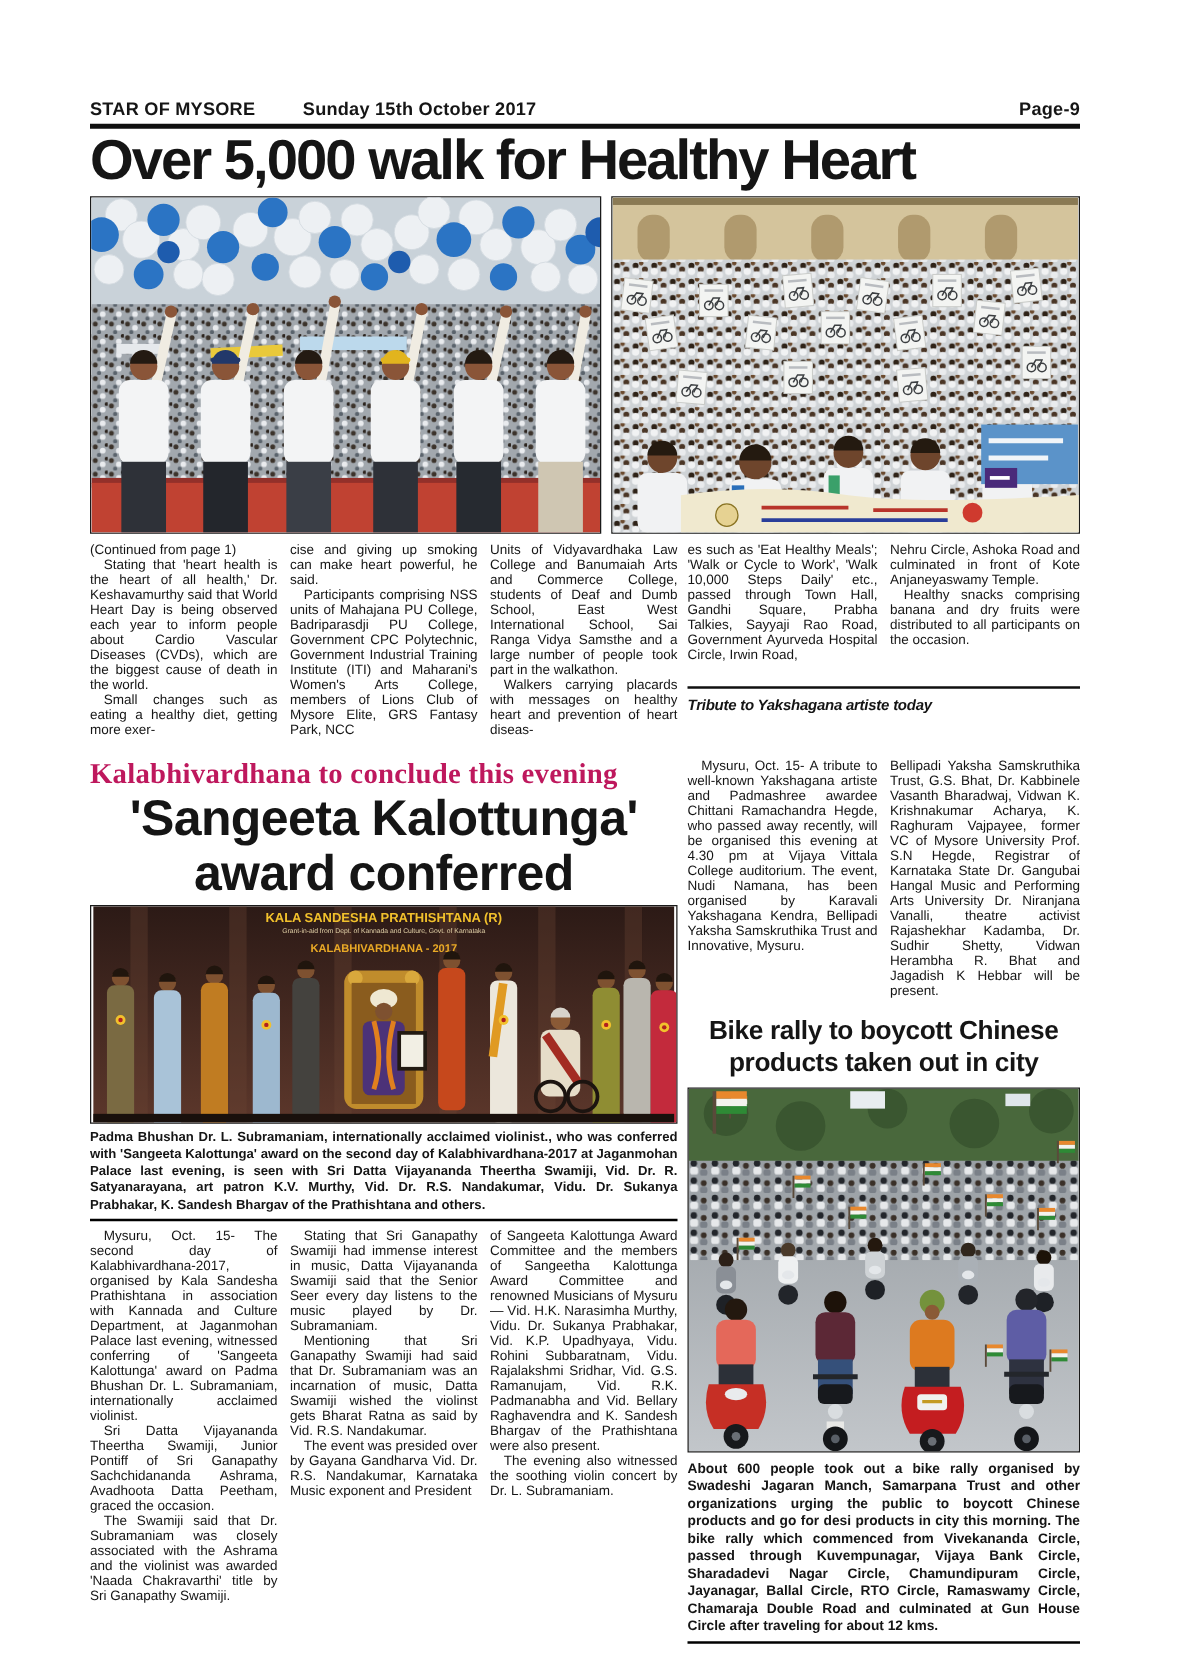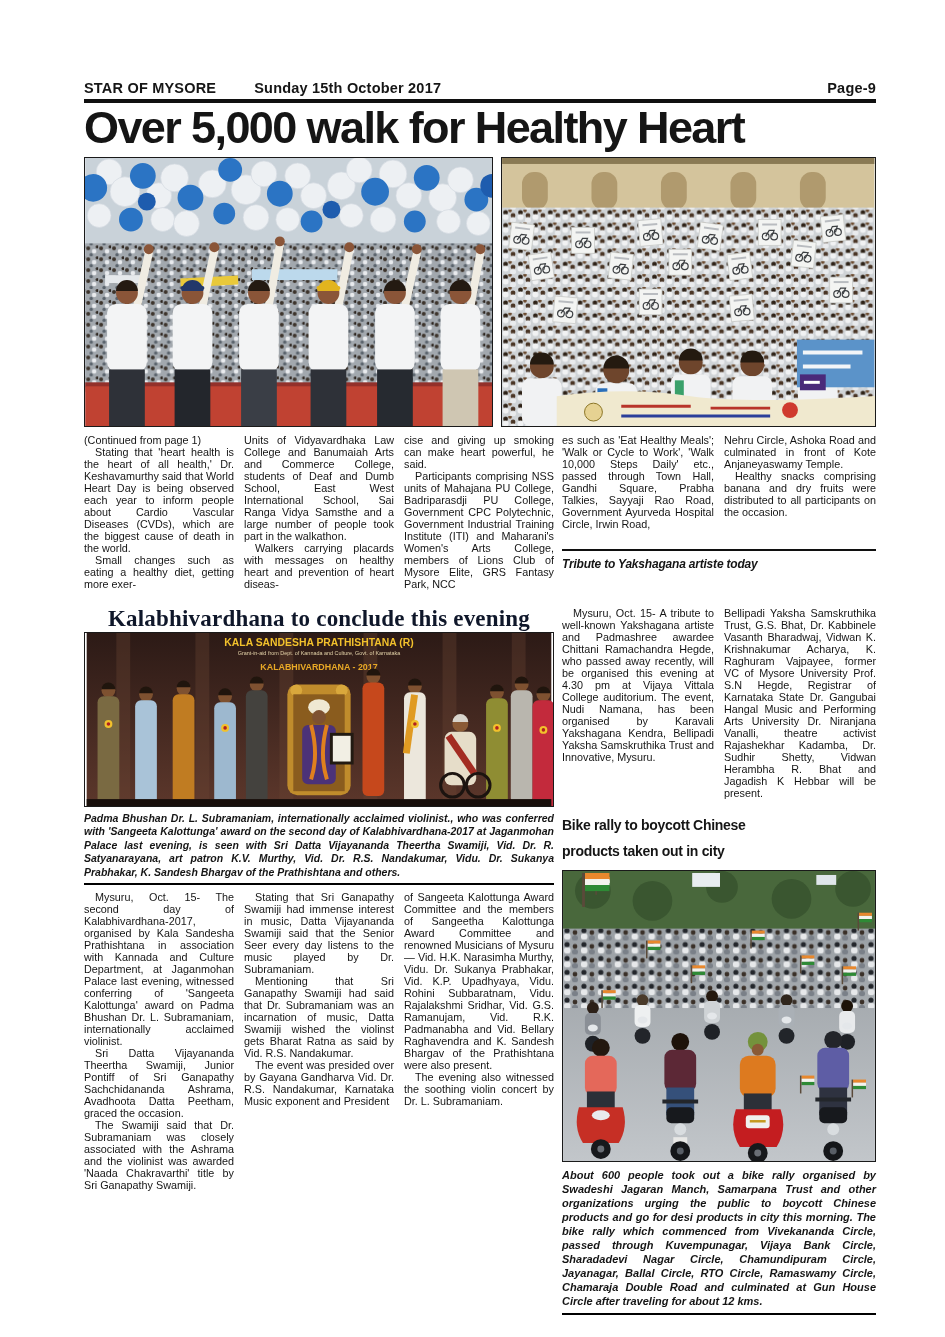--- a/index.html
+++ b/index.html
@@ -1,18 +1,18 @@
 <!DOCTYPE html>
 <html><head>
 <meta charset="utf-8">
 <style>
   * { margin:0; padding:0; box-sizing:border-box; }
   html,body { width:945px; height:1337px; background:#fff; }
   body { font-family:"Liberation Sans", sans-serif; color:#151515; position:relative; overflow:hidden; }
-  .page { position:absolute; left:84px; top:80px; width:792px; }
+  .page { position:absolute; left:72px; top:80px; width:792px; }
 
   .masthead { display:flex; align-items:baseline; font-weight:bold; font-size:14.5px; letter-spacing:0.2px; }
   .masthead .date { margin-left:38px; }
   .masthead .pageno { margin-left:auto; }
   .rule-thick { height:4px; background:#101010; margin-top:3px; }
 
   .headline-main { font-size:45px; font-weight:bold; letter-spacing:-1.6px; line-height:1.08; margin:1px 0 4px 0; white-space:nowrap; }
 
   .photos-row { display:flex; gap:8px; }
   .photo { border:1px solid #1a1a1a; display:block; }
@@ -26,30 +26,30 @@
   .lead-cols { height:168px; }
   .lead-cols-right { height:110px; }
   .tribute-cols { height:196px;margin-top:36px; }
   .award-cols { height:352px; margin-top:6px; }
 
   .bodytext p { font-size:10.8px; line-height:12px; text-align:justify; }
   .bodytext p.ind { text-indent:11px; }
   .bodytext p.bold { font-weight:bold; }
   .continued { font-weight:normal; text-align:center; font-size:10.8px; line-height:12px; }
 
-  .kicker { font-family:"Liberation Serif", serif; font-weight:bold; color:#0f172a; font-size:23px; text-align:center; margin-top:4px; letter-spacing:0.2px; }
+  .kicker { font-family:"Liberation Serif", serif; font-weight:bold; color:#be185d; font-size:23px; margin-top:4px; letter-spacing:0.2px; }
   .award-headline { font-weight:bold; font-size:40px; line-height:44px; text-align:center; letter-spacing:-0.5px; margin:1px 0 3px 0; }
 
-  .caption { font-weight:bold; font-style:italic; text-align:justify; }
+  .caption { font-weight:bold; text-align:justify; }
   .award-caption { font-size:10.5px; line-height:13.5px; margin-top:5px; padding-bottom:4px; border-bottom:2px solid #000; }
   .bike-caption { font-size:11px; line-height:14px; margin-top:6px; padding-bottom:5px; border-bottom:2px solid #000000; }
 
   .rule-mid { height:2px; background:#101010; margin:5px 0 6px 0; }
   .tribute-headline { font-size:12px; font-weight:bold; letter-spacing:-0.2px; margin-bottom:6px; white-space:nowrap;font-style:italic; }
-  .bike-headline { font-size:14px; font-weight:bold; line-height:26px; margin:9px 0 6px 0; letter-spacing:-0.3px; }
+  .bike-headline { font-size:21px; font-weight:bold; line-height:26px; text-align:center; margin:9px 0 6px 0; letter-spacing:-0.3px; }
 
   svg text { font-family:"Liberation Sans", sans-serif; }
 </style>
 </head>
 <body>
 
 <svg width="0" height="0" style="position:absolute" aria-hidden="true">
   <defs>
     <pattern id="pcrowdA" width="13" height="11" patternUnits="userSpaceOnUse">
       <rect width="13" height="11" fill="#a2a8ae"></rect>
@@ -303,30 +303,34 @@
   <div class="columns-row">
 
     <div class="left-region">
       <div class="colset lead-cols bodytext">
         <div class="col">
           <p class="continued">(Continued from page 1)</p>
           <p class="ind">Stating that 'heart health is the heart of all health,' Dr. Keshavamurthy said that World Heart Day is being observed each year to inform people about Cardio Vascular Diseases (CVDs), which are the biggest cause of death in the world.</p>
           <p class="ind">Small changes such as eating a healthy diet, getting more exer-</p>
         </div>
         <div class="col">
+          <p>cise and giving up smoking can make heart powerful, he said.</p>
+          <p class="ind">Participants comprising NSS units of Mahajana PU College, Badriparasdji PU College, Government CPC Polytechnic, Government Industrial Training Institute (ITI) and Maharani's Women's Arts College, members of Lions Club of Mysore Elite, GRS Fantasy Park, NCC</p>
+        </div>
+        <div class="col">
           <p>Units of Vidyavardhaka Law College and Banumaiah Arts and Commerce College, students of Deaf and Dumb School, East West International School, Sai Ranga Vidya Samsthe and a large number of people took part in the walkathon.</p>
           <p class="ind">Walkers carrying placards with messages on healthy heart and prevention of heart diseas-</p>
         </div>
-        <div class="col">
-          <p>cise and giving up smoking can make heart powerful, he said.</p>
-          <p class="ind">Participants comprising NSS units of Mahajana PU College, Badriparasdji PU College, Government CPC Polytechnic, Government Industrial Training Institute (ITI) and Maharani's Women's Arts College, members of Lions Club of Mysore Elite, GRS Fantasy Park, NCC</p>
-        </div>
       </div>
 
       <div class="kicker">Kalabhivardhana to conclude this evening</div>
+      <h2 class="award-headline">
+        <span>'Sangeeta Kalottunga'</span><br>
+        <span>award conferred</span>
+      </h2>
 
       <svg class="photo" width="470" height="175" viewBox="0 0 470 175">
         <defs>
           <linearGradient id="gaw" x1="0" y1="0" x2="0" y2="1">
             <stop offset="0" stop-color="#2c1a16"></stop>
               <stop offset="1" stop-color="#5c372b"></stop>
           </linearGradient>
         </defs>
         <rect width="470" height="175" fill="url(#gaw)"></rect>
         <g fill="#6b4634" opacity="0.35">

